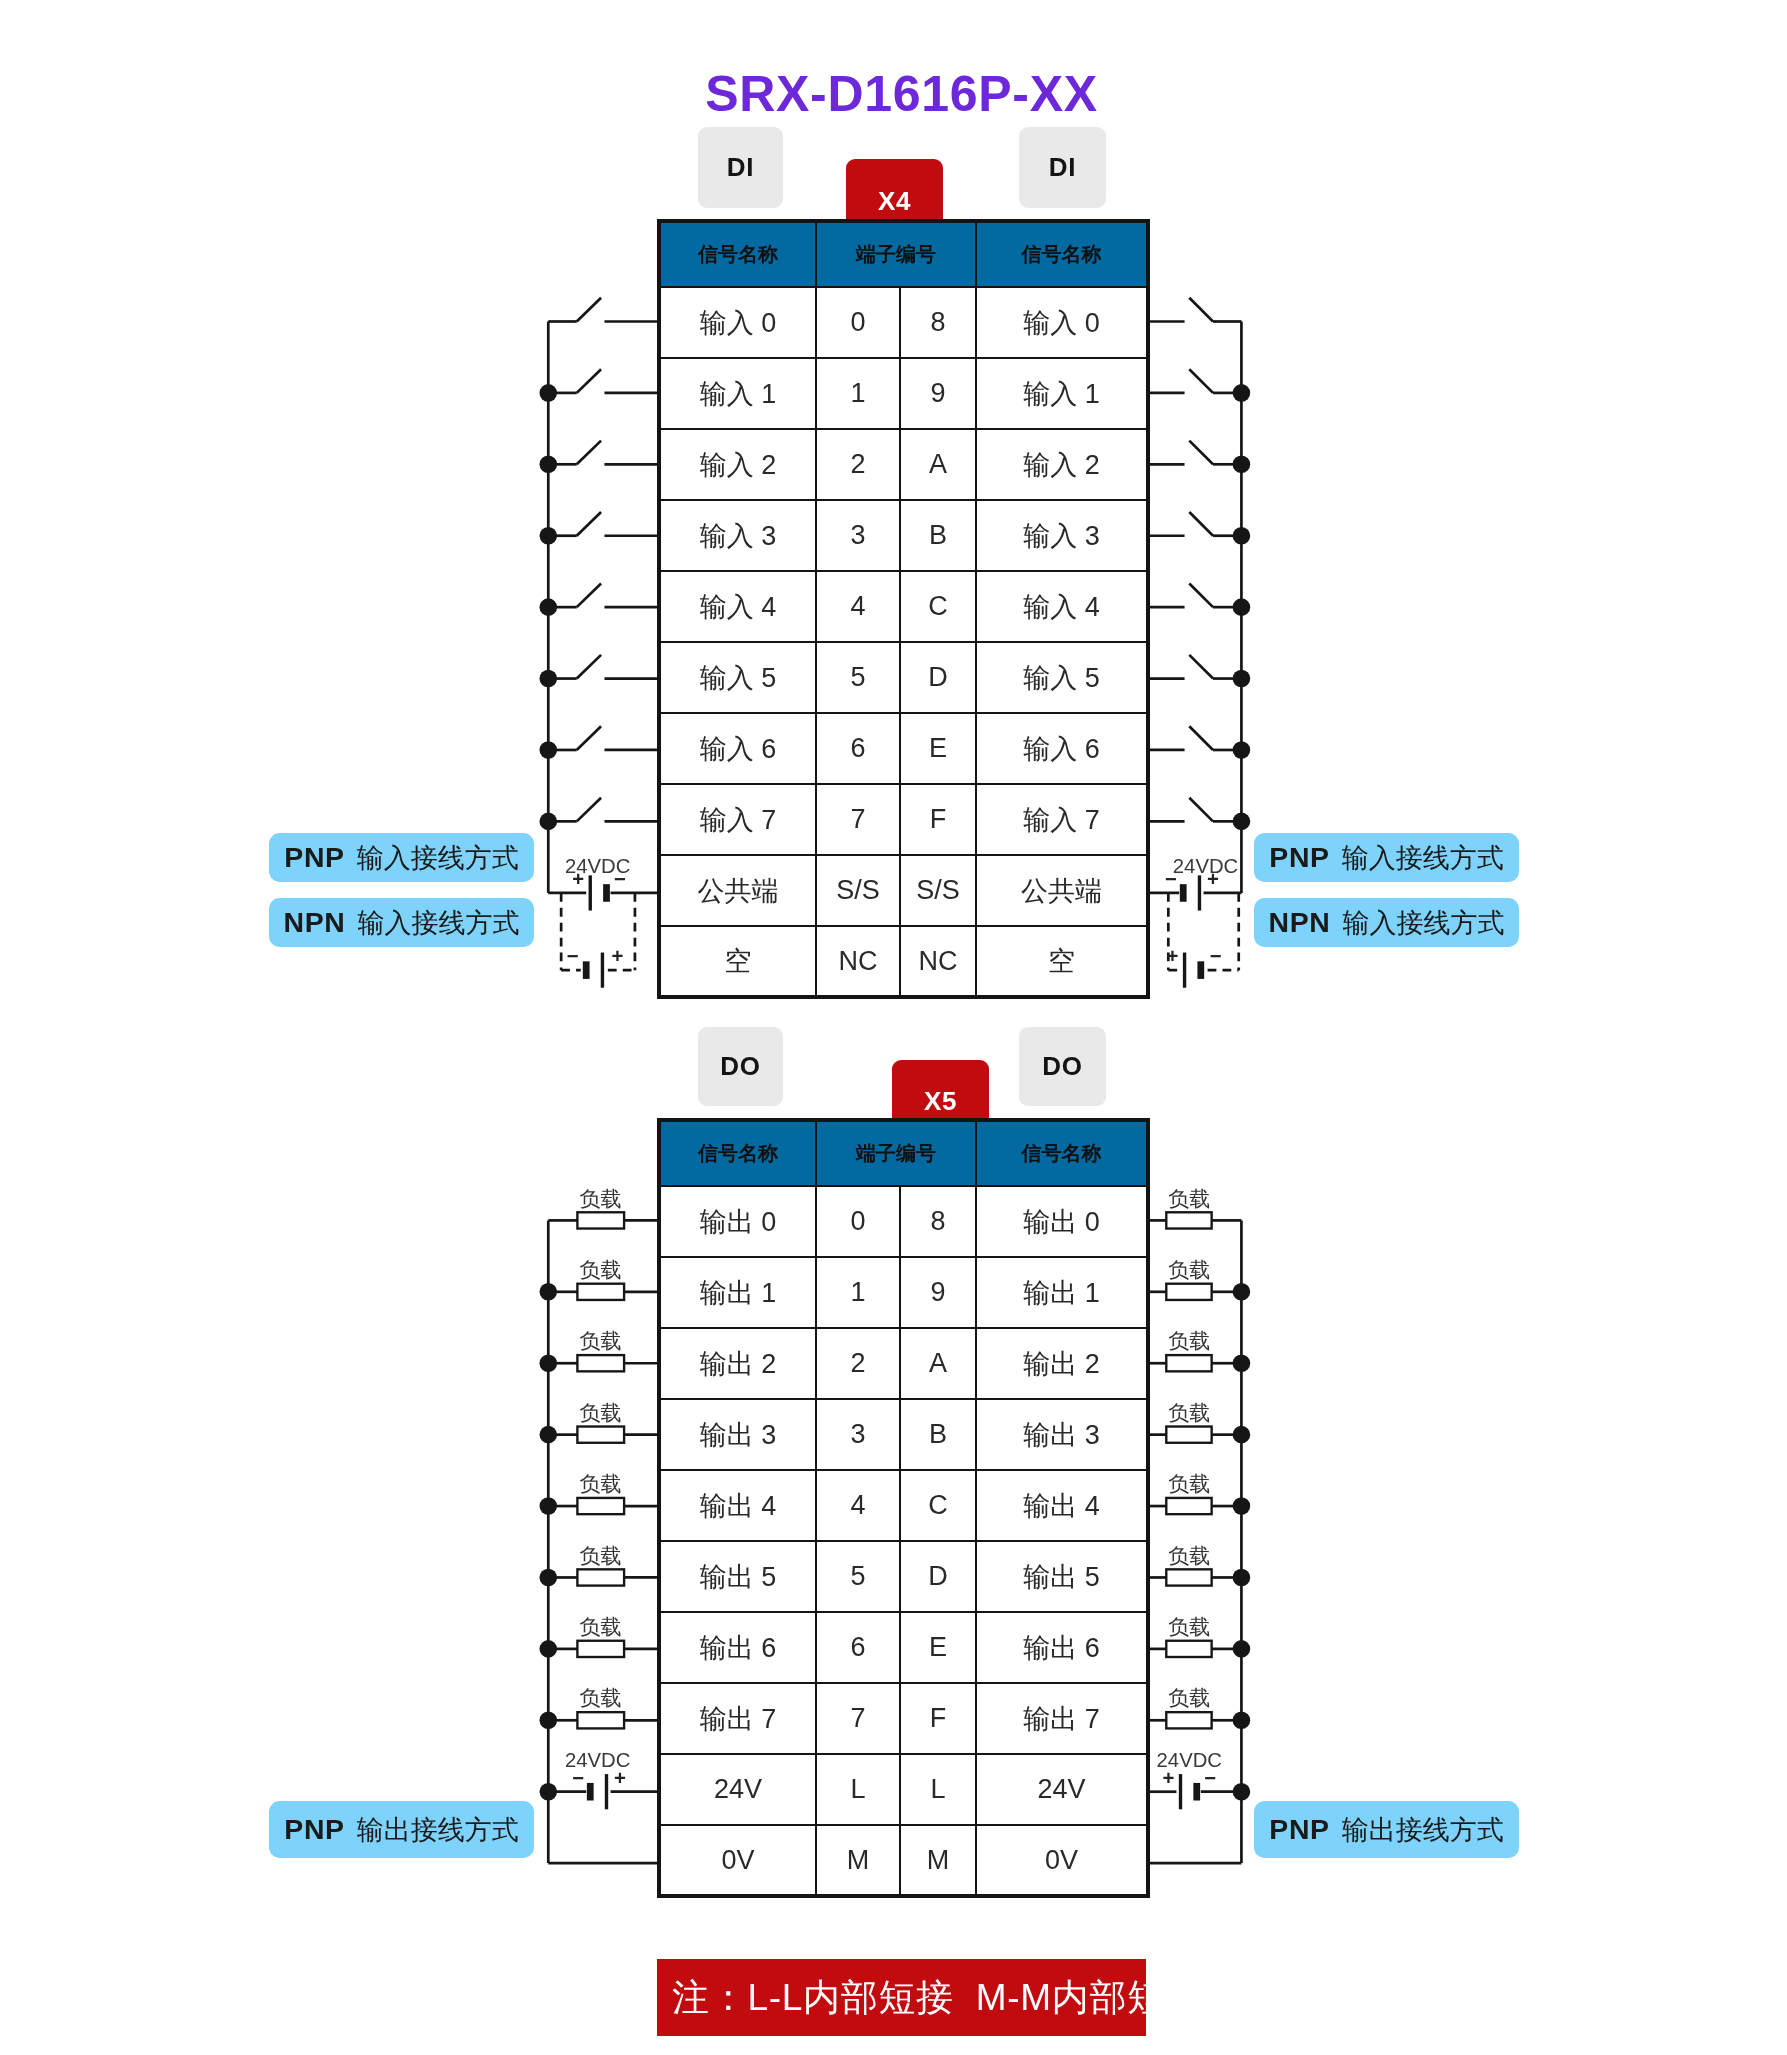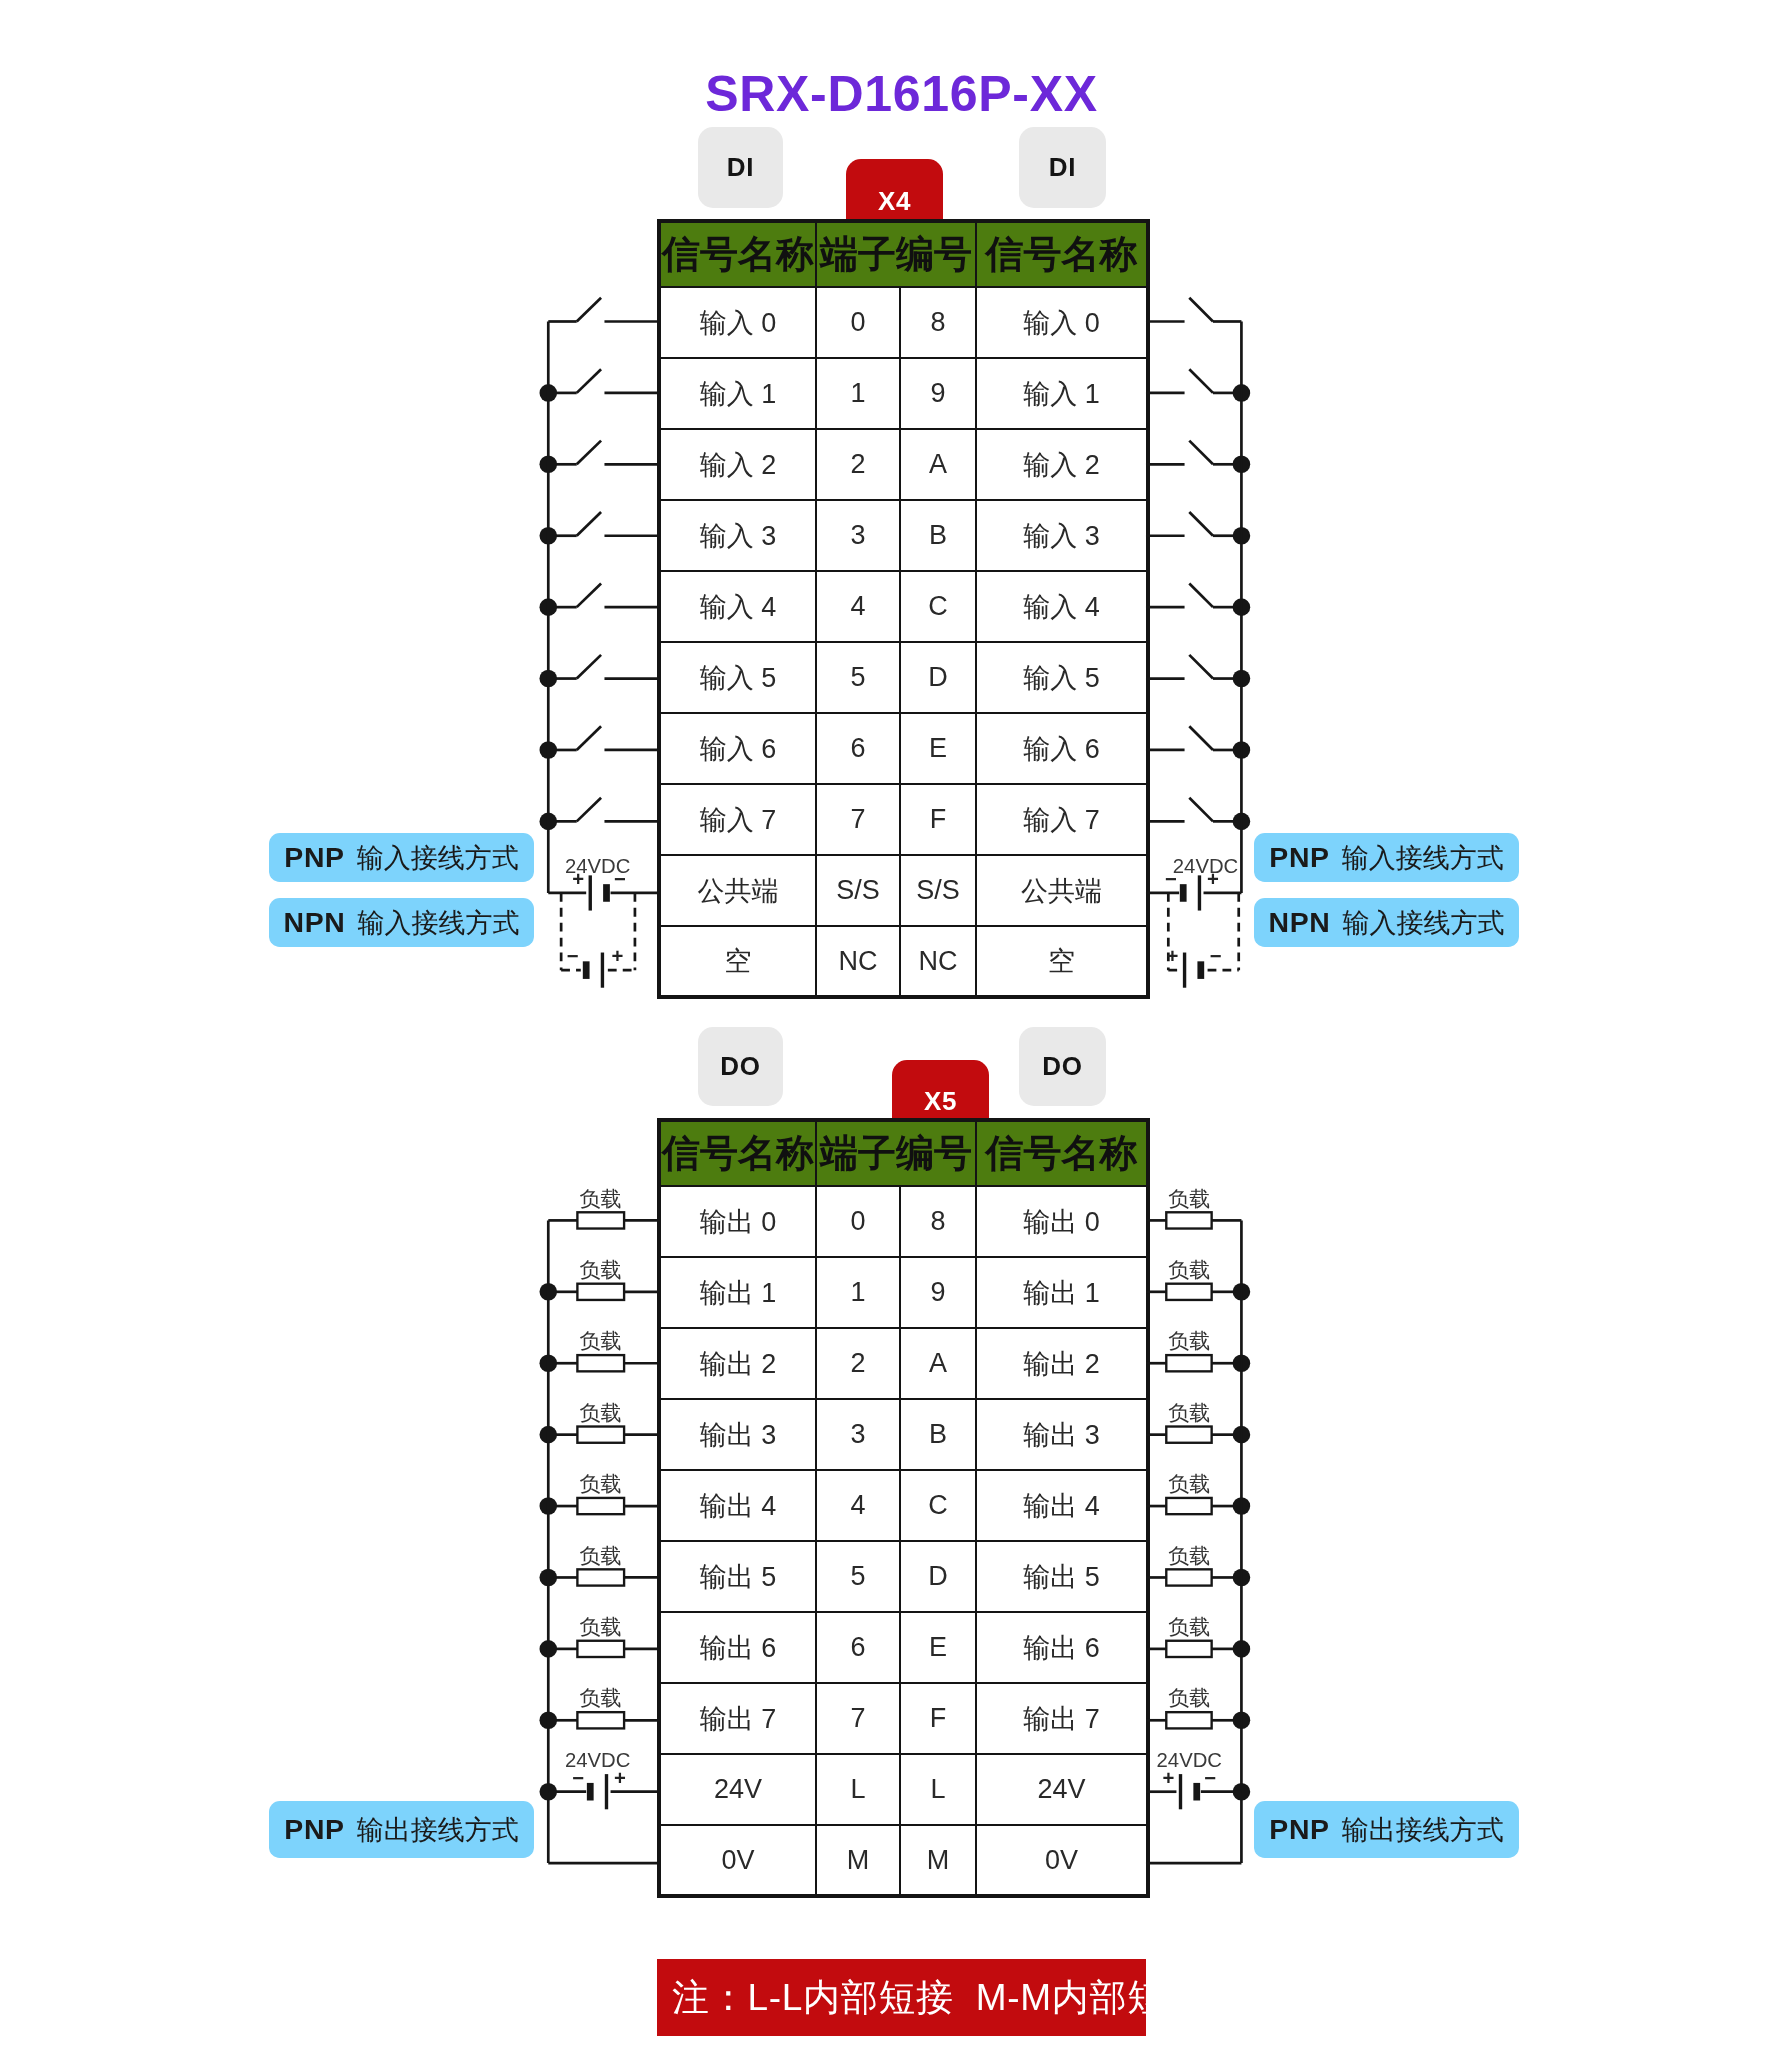--- a/index.html
+++ b/index.html
@@ -8,36 +8,36 @@
     font-family:"Liberation Sans", sans-serif;
     position:relative;overflow:hidden;color:#111;
   }
   .page{position:absolute;inset:0;}
   .title{
     position:absolute;left:657px;top:65px;width:489px;
     text-align:center;font-size:50px;font-weight:800;letter-spacing:0.7px;color:#6d28d9;
   }
   .badge{
     position:absolute;display:flex;align-items:center;justify-content:center;
-    background:#e9e9e9;border-radius:15px;font-weight:800;font-size:26px;color:#141414;
+    background:#e9e9e9;border-radius:9px;font-weight:800;font-size:26px;color:#141414;
     letter-spacing:0.7px;
   }
   .badge.red{background:#c20b0e;color:#ffffff;margin-top:35px;}
   table.io{
     position:absolute;border-collapse:collapse;table-layout:fixed;background:#fff;
     border:4.1px solid #141414;
   }
   #di-table{left:657px;top:219px;width:489px;}
   #do-table{left:657px;top:1118px;width:489px;}
   table.io th, table.io td{
     border:2px solid #141414;text-align:center;vertical-align:middle;
     padding:0;overflow:hidden;white-space:nowrap;
   }
   table.io thead tr{height:66px;}
-  table.io thead th{background:#4d7c0f;font-size:38px;font-weight:700;color:#101010;}
+  table.io thead th{background:#0369a1;font-size:20px;font-weight:700;color:#101010;}
   table.io tbody tr{height:71px;}
   table.io tbody td{font-size:27px;font-weight:400;color:#292929;}
   .label-box{
     position:absolute;background:#7dd3fc;border-radius:10.8px;
     display:flex;align-items:center;justify-content:center;gap:12px;
     font-size:27px;color:#1a1a1a;white-space:nowrap;
   }
   .label-box b{font-weight:800;font-size:28.4px;letter-spacing:0.7px;}
   .note{
     position:absolute;left:657px;top:1959px;width:489px;height:77px;

